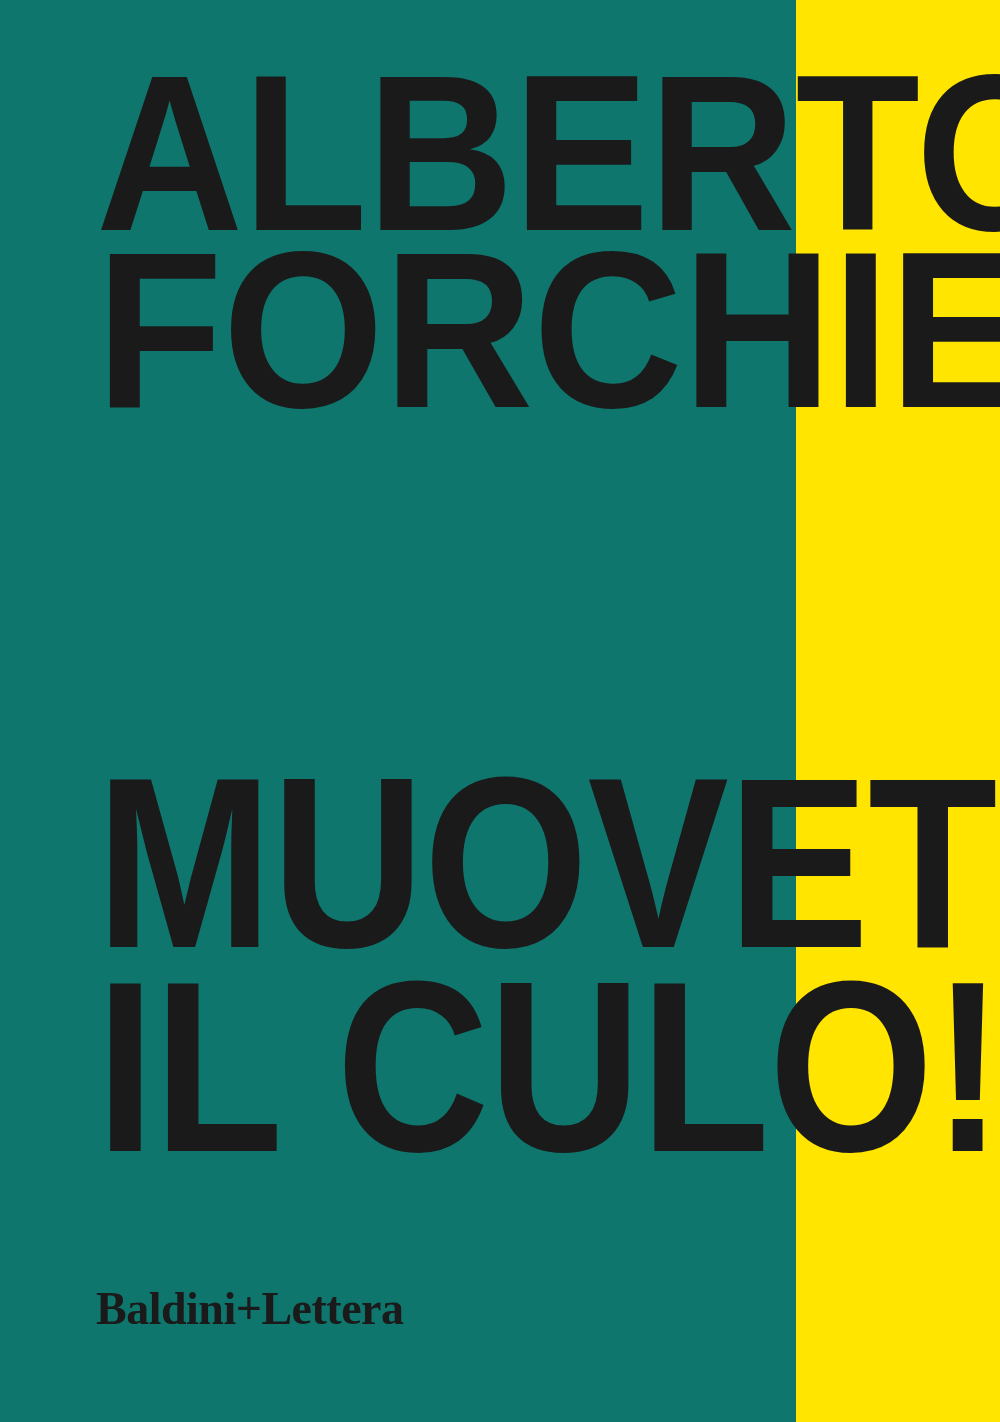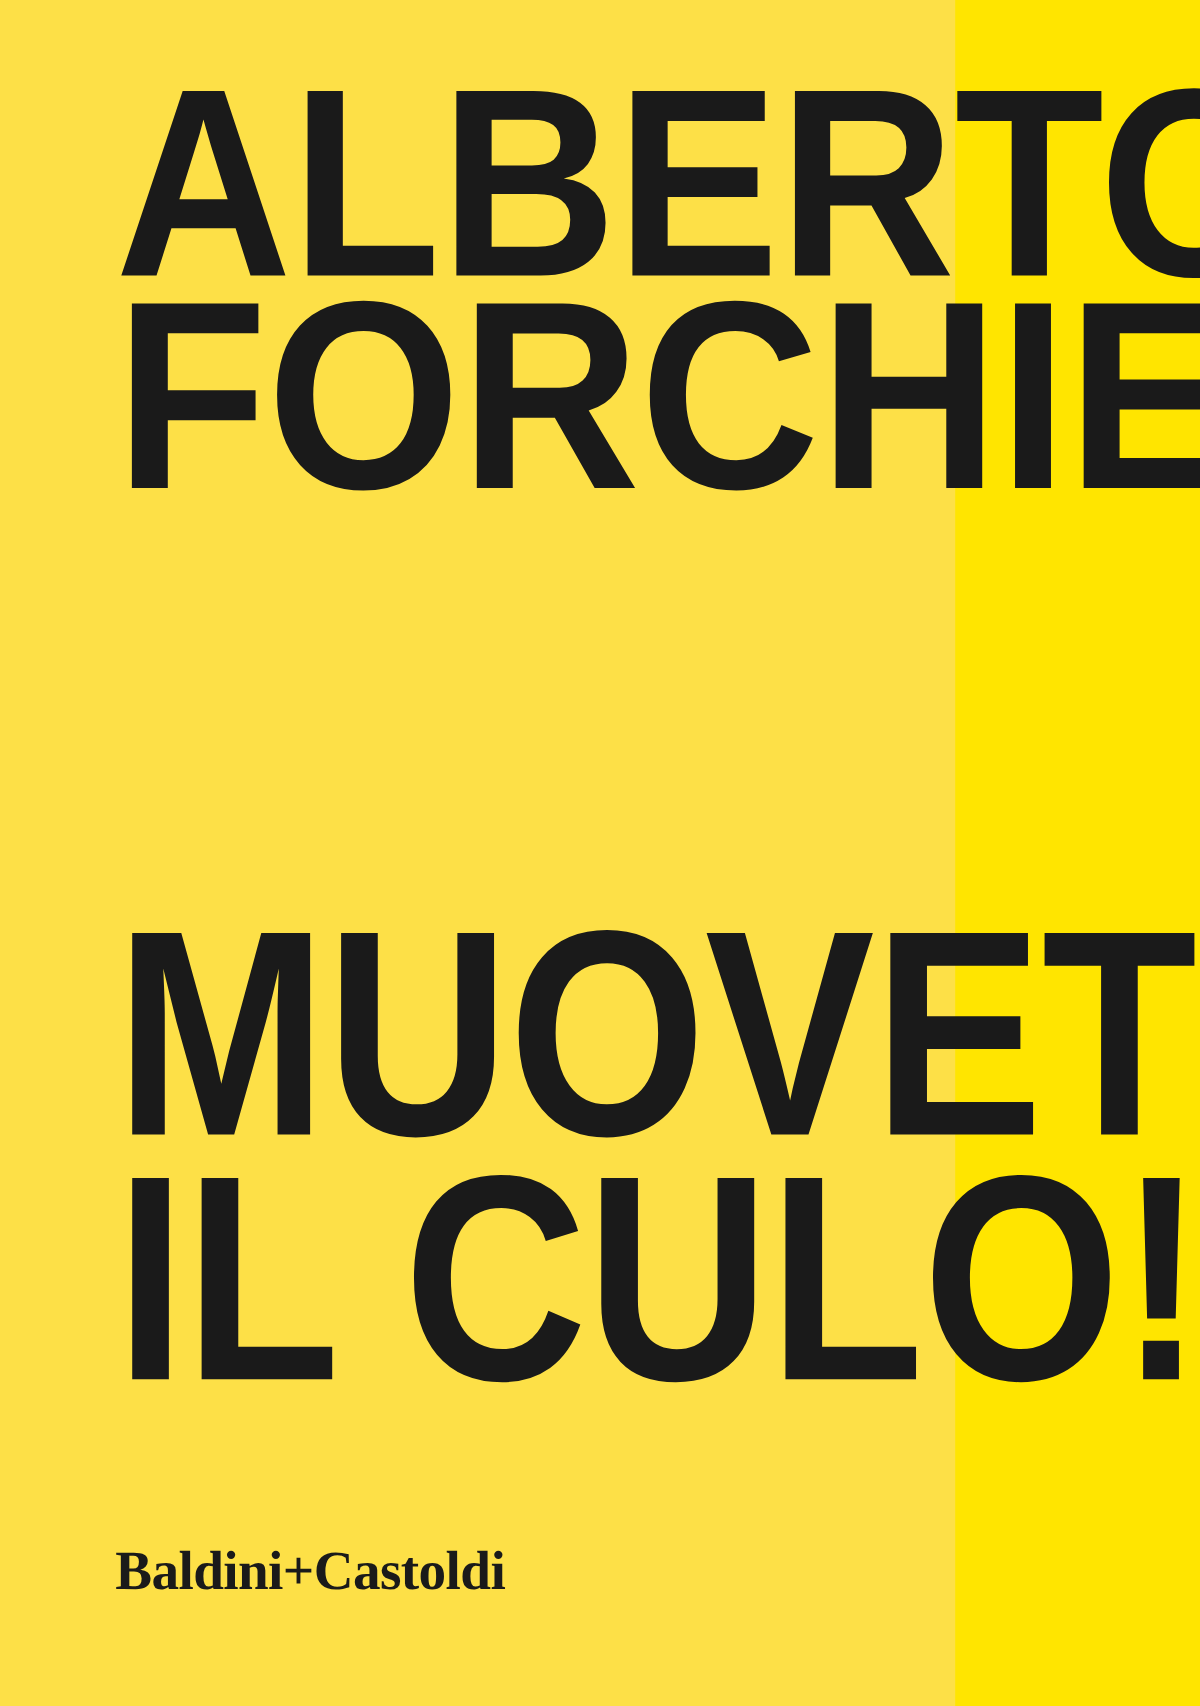--- a/index.html
+++ b/index.html
@@ -10,21 +10,21 @@
     width: 1000px;
     height: 1422px;
     background: #FFE500;
     font-family: "Liberation Sans", sans-serif;
     overflow: hidden;
   }
   .cover {
     position: relative;
     width: 796px;
     height: 1422px;
-    background: #fde047;
+    background: #0f766e;
     box-sizing: border-box;
   }
   .author-block {
     position: absolute;
     left: 96px;
     top: 62px;
     width: 820px;
   }
   .author-line {
     font-family: "Liberation Sans", sans-serif;
@@ -109,15 +109,15 @@
     <span class="author-line author-line-1">ALBERTO</span>
     <span class="author-line author-line-2">FORCHIELLI</span>
   </div>
 
 
   <div class="title-block">
     <span class="title-line title-line-1">MUOVETE</span>
     <span class="title-line title-line-2">IL CULO!</span>
   </div>
 
-  <div class="publisher">Baldini+Castoldi</div>
+  <div class="publisher">Baldini+Lettera</div>
 
 </div>
 
 </body></html>

